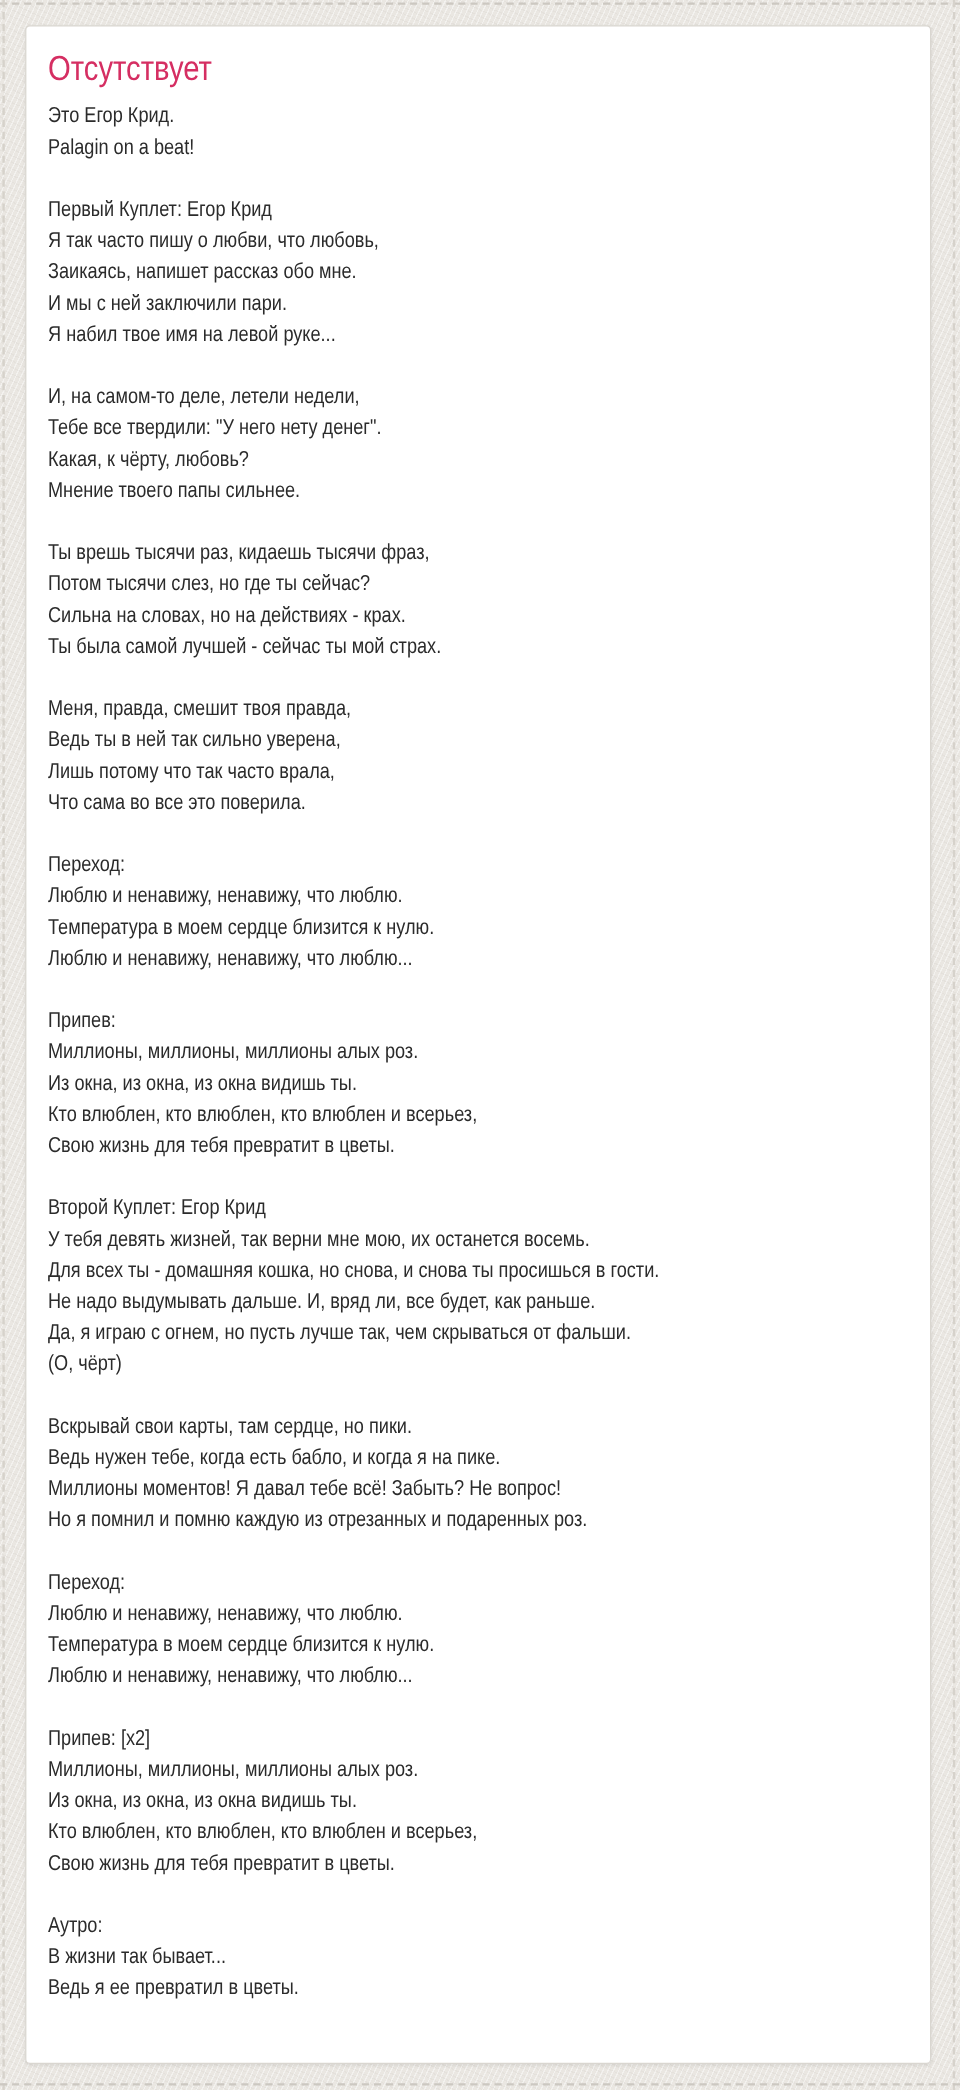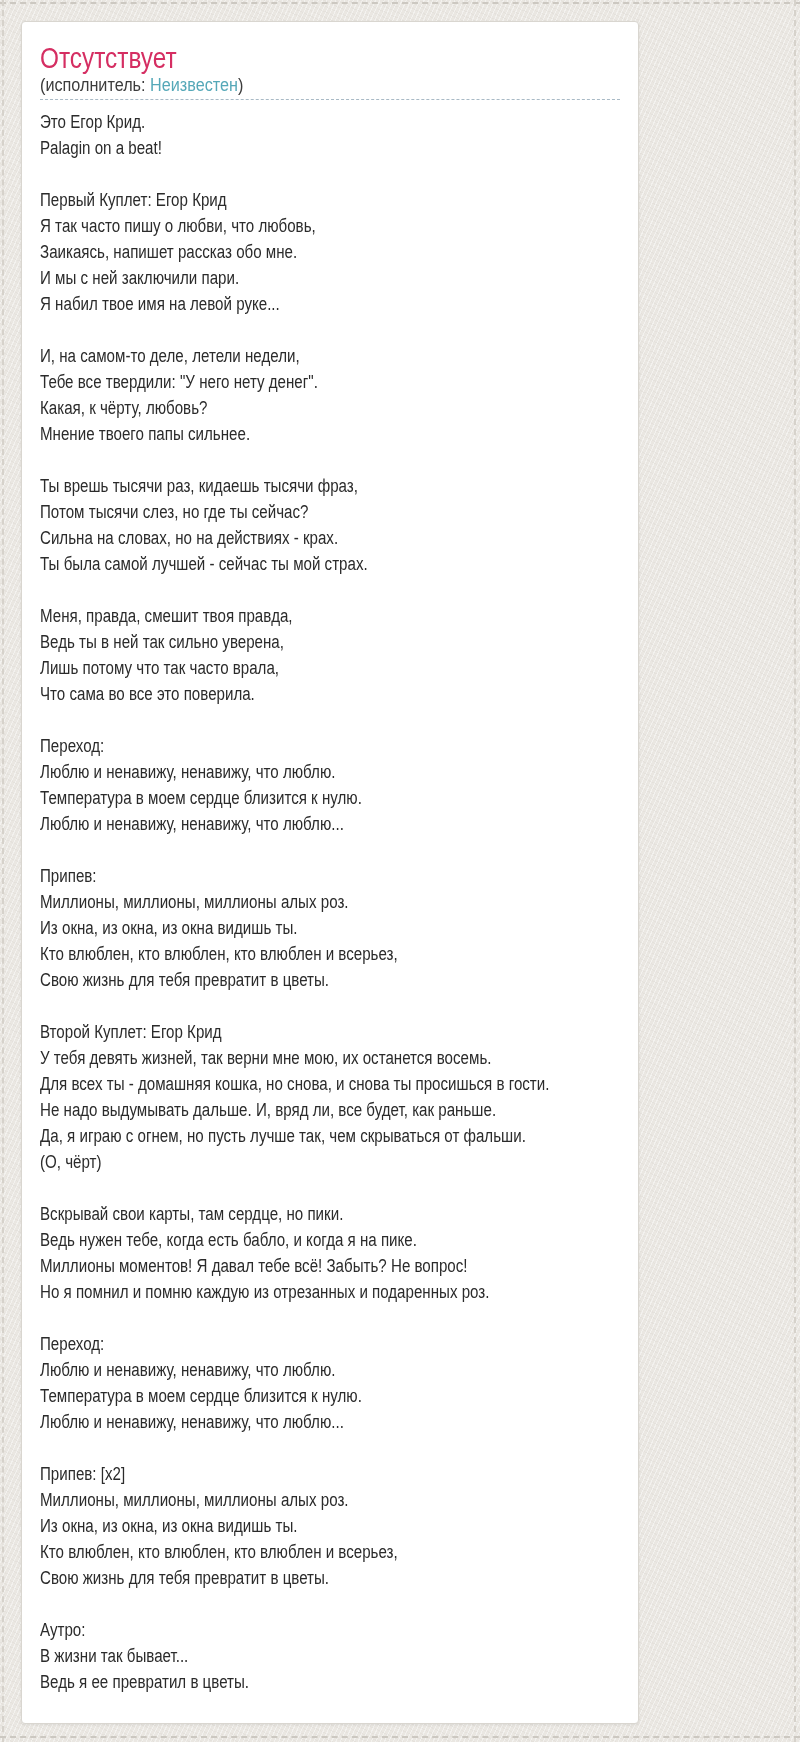--- a/index.html
+++ b/index.html
@@ -26,21 +26,21 @@
   .stitch.top { top: 2px; }
   .stitch.bottom { top: 1736px; }
   .stitch.v { top: 0; bottom: 0; border-left: 2px dashed #d6d2cb; }
   .stitch.left { left: 2px; }
   .stitch.right { left: 794px; }
 
   .card {
     position: absolute;
     left: 21px;
     top: 21px;
-    width: 618px;
+    width: 755px;
     min-height: 1699px;
     background: #ffffff;
     border: 1px solid #d9d6d0;
     border-radius: 4px;
     box-shadow: 0 1px 3px rgba(0,0,0,0.07);
     padding: 14px 18px 28px 18px;
   }
 
   .song-title {
     margin: 6px 0 0 0;
@@ -85,23 +85,20 @@
 <body>
 
 <div class="page">
   <div class="stitch h top"></div>
   <div class="stitch v left"></div>
   <div class="stitch v right"></div>
 
   <div class="card">
     <div>
       <h1 class="song-title">Отсутствует</h1>
-      <div class="artist-row">
-        <span class="artist-line"><span>(исполнитель: </span><a class="artist-link">Неизвестен</a><span>)</span></span>
-      </div>
     </div>
 
     <pre class="lyrics">Это Егор Крид.
 Palagin on a beat!
 
 Первый Куплет: Егор Крид
 Я так часто пишу о любви, что любовь,
 Заикаясь, напишет рассказ обо мне.
 И мы с ней заключили пари.
 Я набил твое имя на левой руке...

